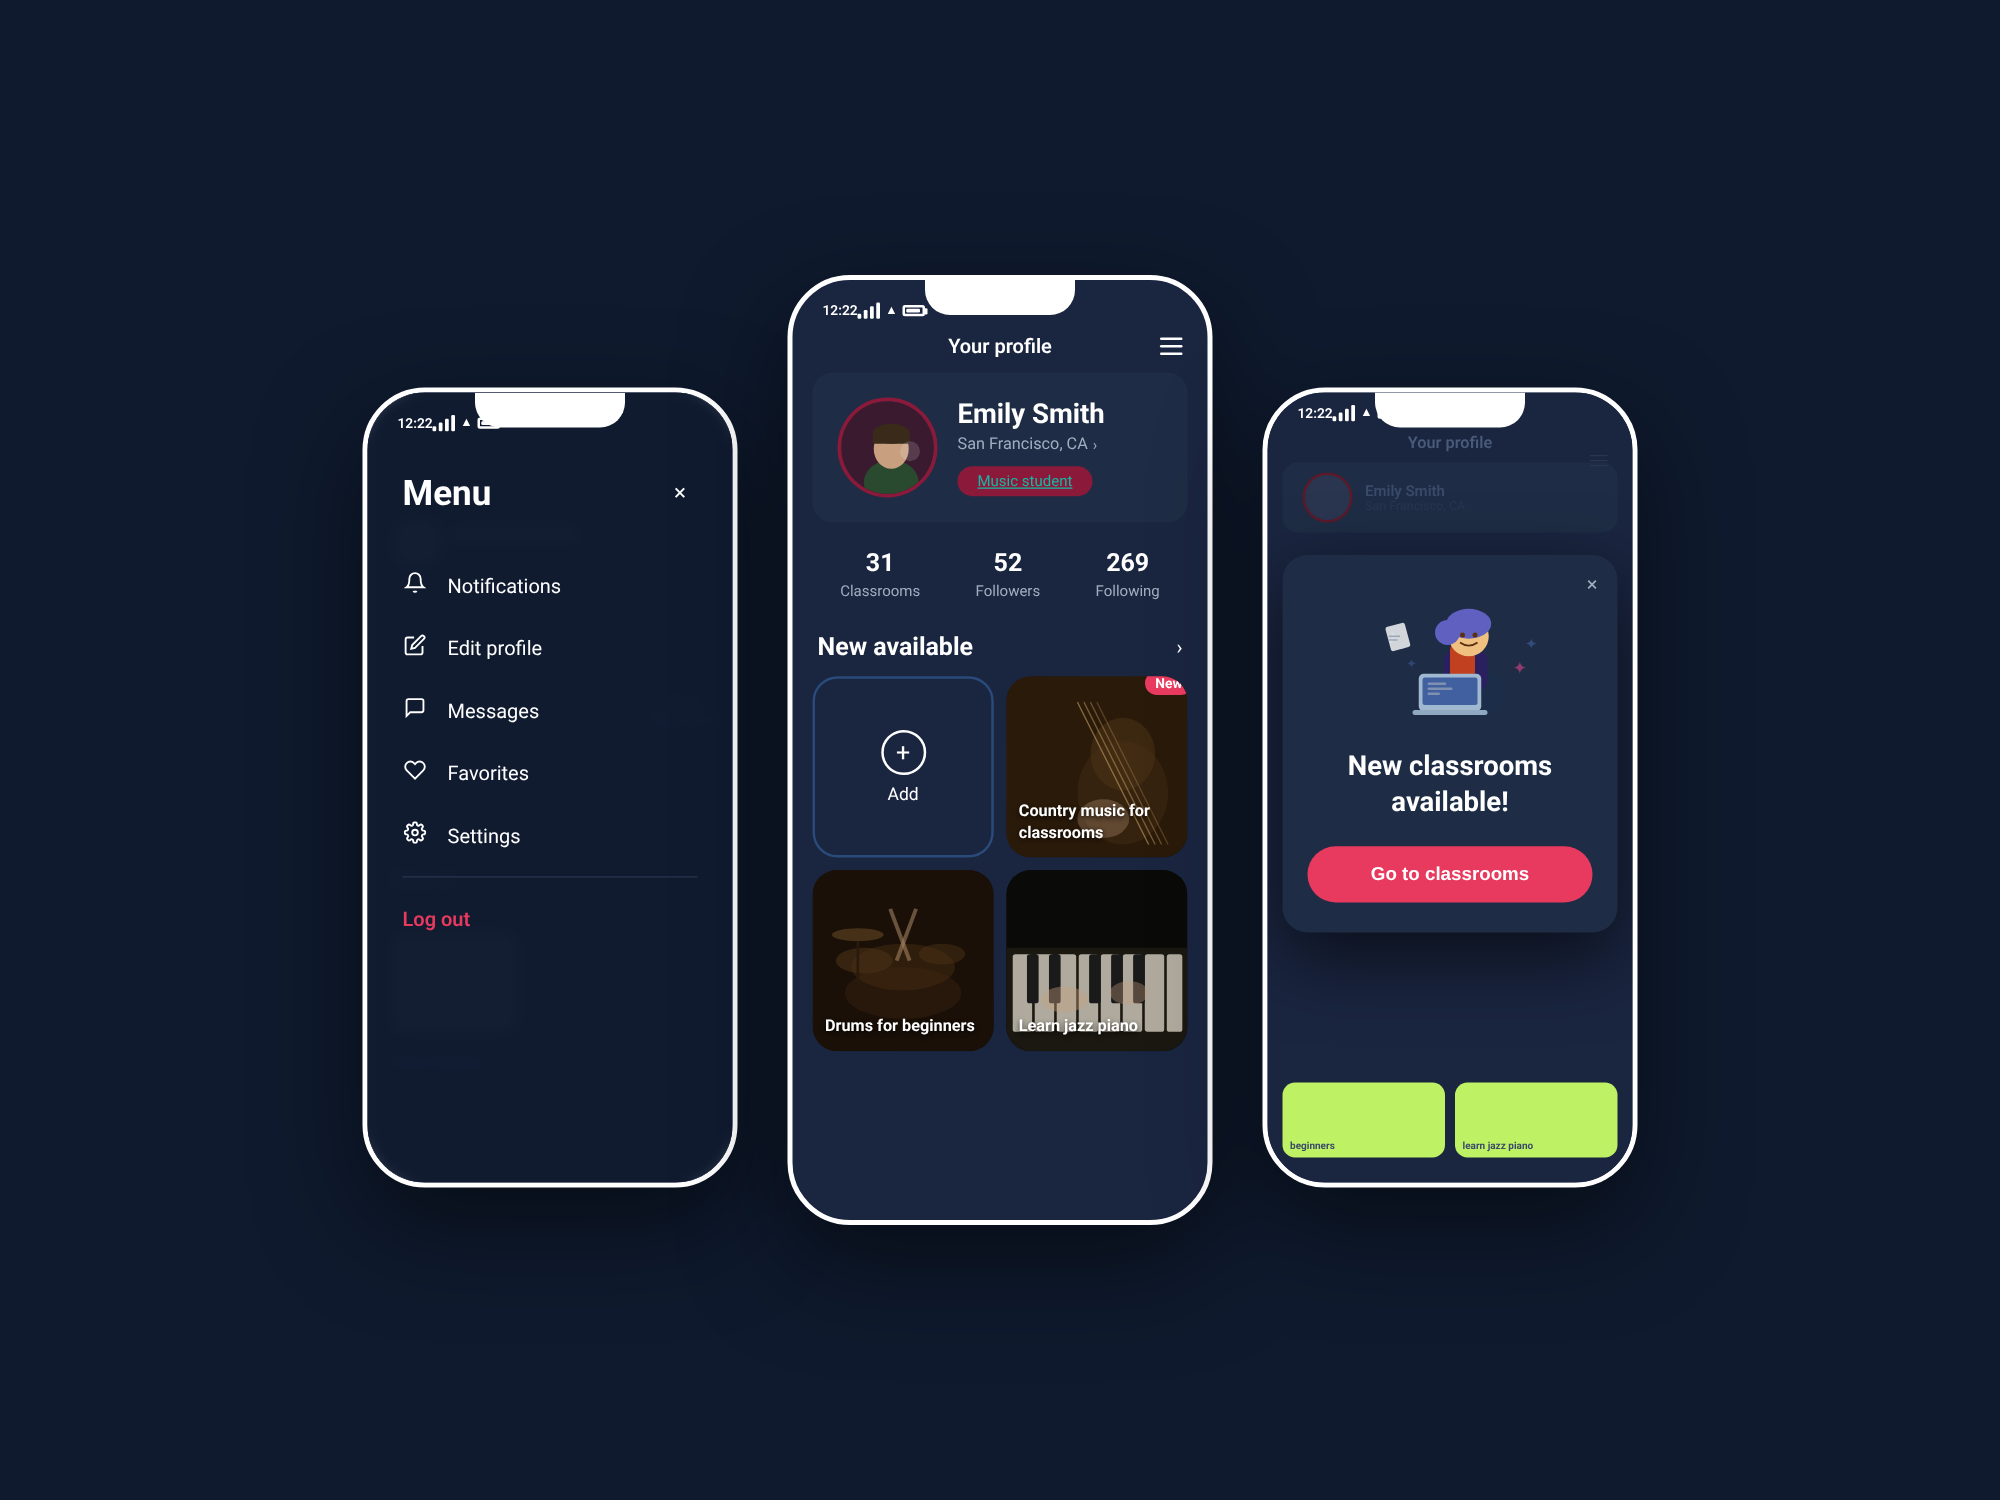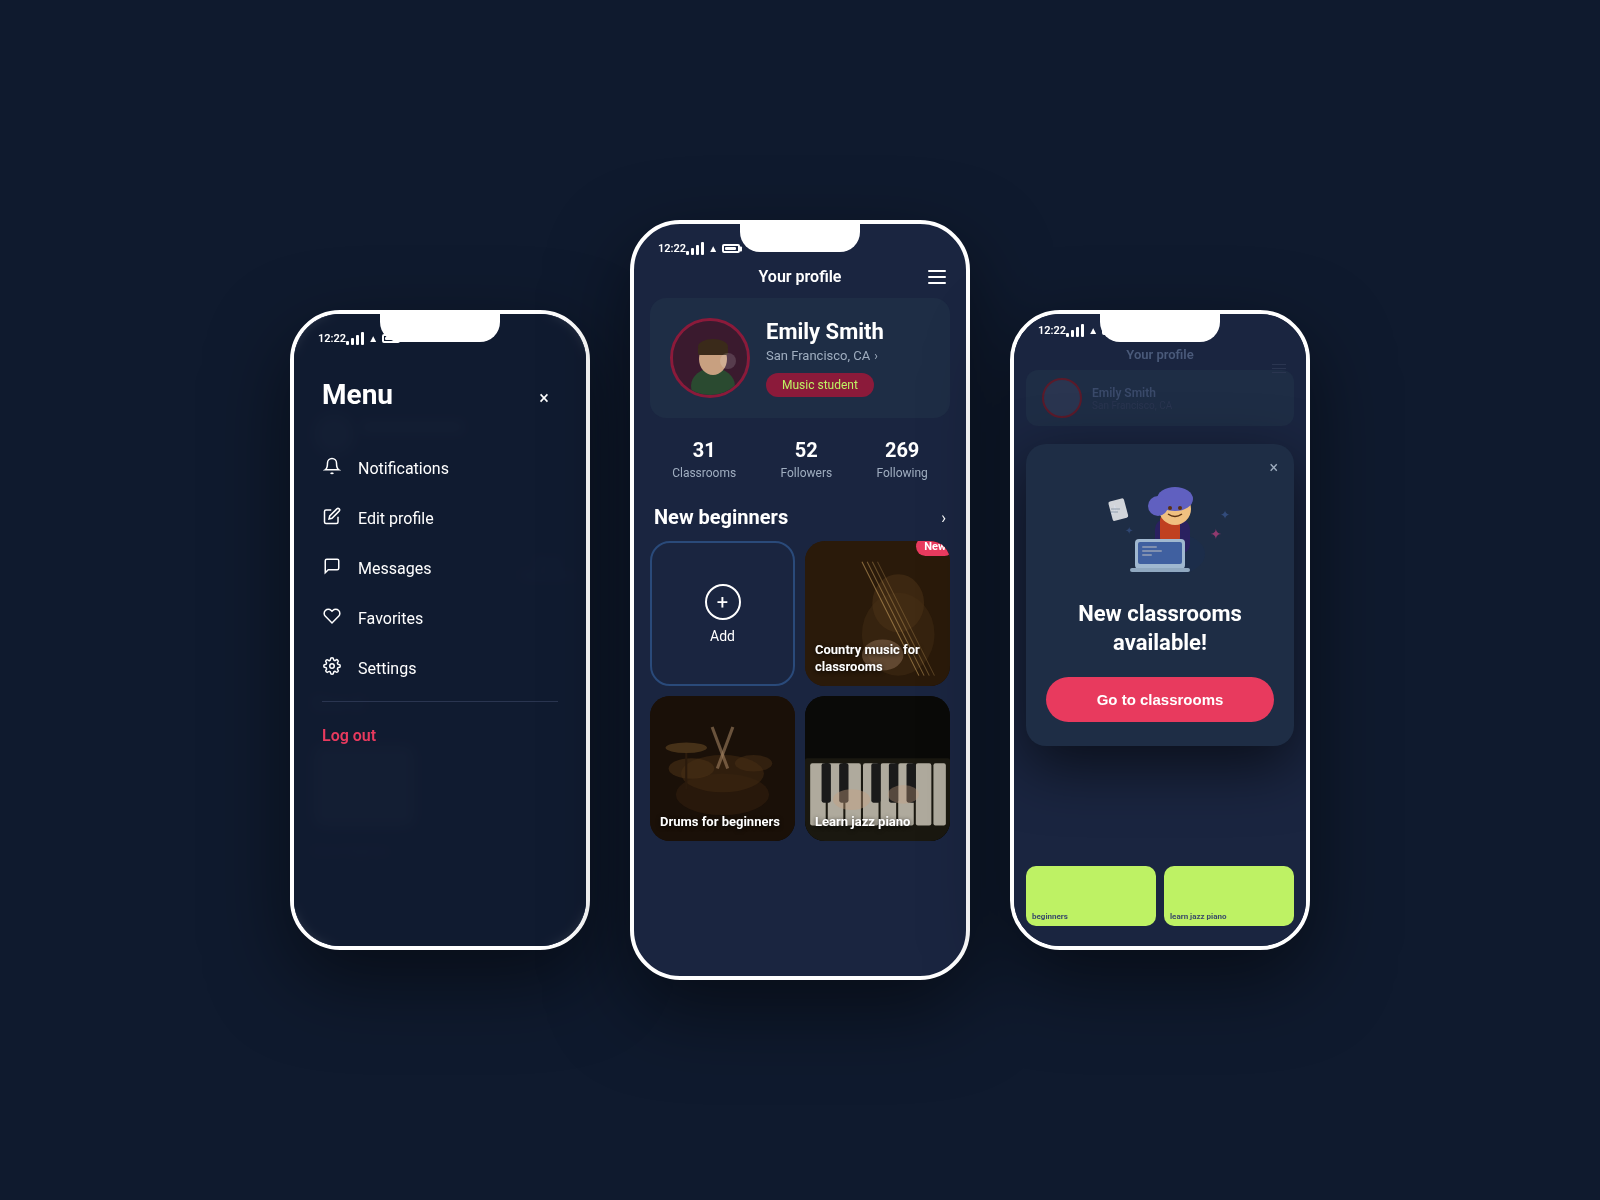--- a/index.html
+++ b/index.html
@@ -175,21 +175,21 @@
       position: absolute;
       top: 40px;
       left: 0;
       right: 0;
       bottom: 0;
       padding: 24px 28px;
     }
     .menu-header {
       display: flex;
       justify-content: space-between;
-      align-items: flex-end;
+      align-items: center;
       margin-bottom: 32px;
       gap: 27px;
     }
     .menu-title {
       font-size: 28px;
       font-weight: 700;
       color: #fff;
     }
     .menu-close {
       font-size: 18px;
@@ -305,24 +305,25 @@
       color: #a0aec0;
       margin-bottom: 10px;
     }
     .chevron-right {
       color: #a0aec0;
       font-size: 12px;
     }
     .profile-tag {
       display: inline-block;
       background: #8b1a3a;
-      color: #bef264;
+      color: #14b8a6;
       font-size: 12px;
       padding: 5px 16px;
       border-radius: 20px;
+      text-decoration: underline;
     }
     
     .stats-row {
       display: flex;
       justify-content: space-around;
       padding: 4px 16px 16px;
     }
     .stat-item {
       text-align: center;
     }
@@ -730,21 +731,21 @@
         <span class="stat-number">52</span>
         <span class="stat-label">Followers</span>
       </div>
       <div class="stat-item">
         <span class="stat-number">269</span>
         <span class="stat-label">Following</span>
       </div>
     </div>
 
     <div class="section-header">
-      <span class="section-title">New beginners</span>
+      <span class="section-title">New available</span>
       <span class="section-chevron">›</span>
     </div>
 
     <div class="classrooms-grid">
 
       <div class="classroom-card classroom-add">
         <div class="add-circle">+</div>
         <span class="add-label">Add</span>
       </div>
 

